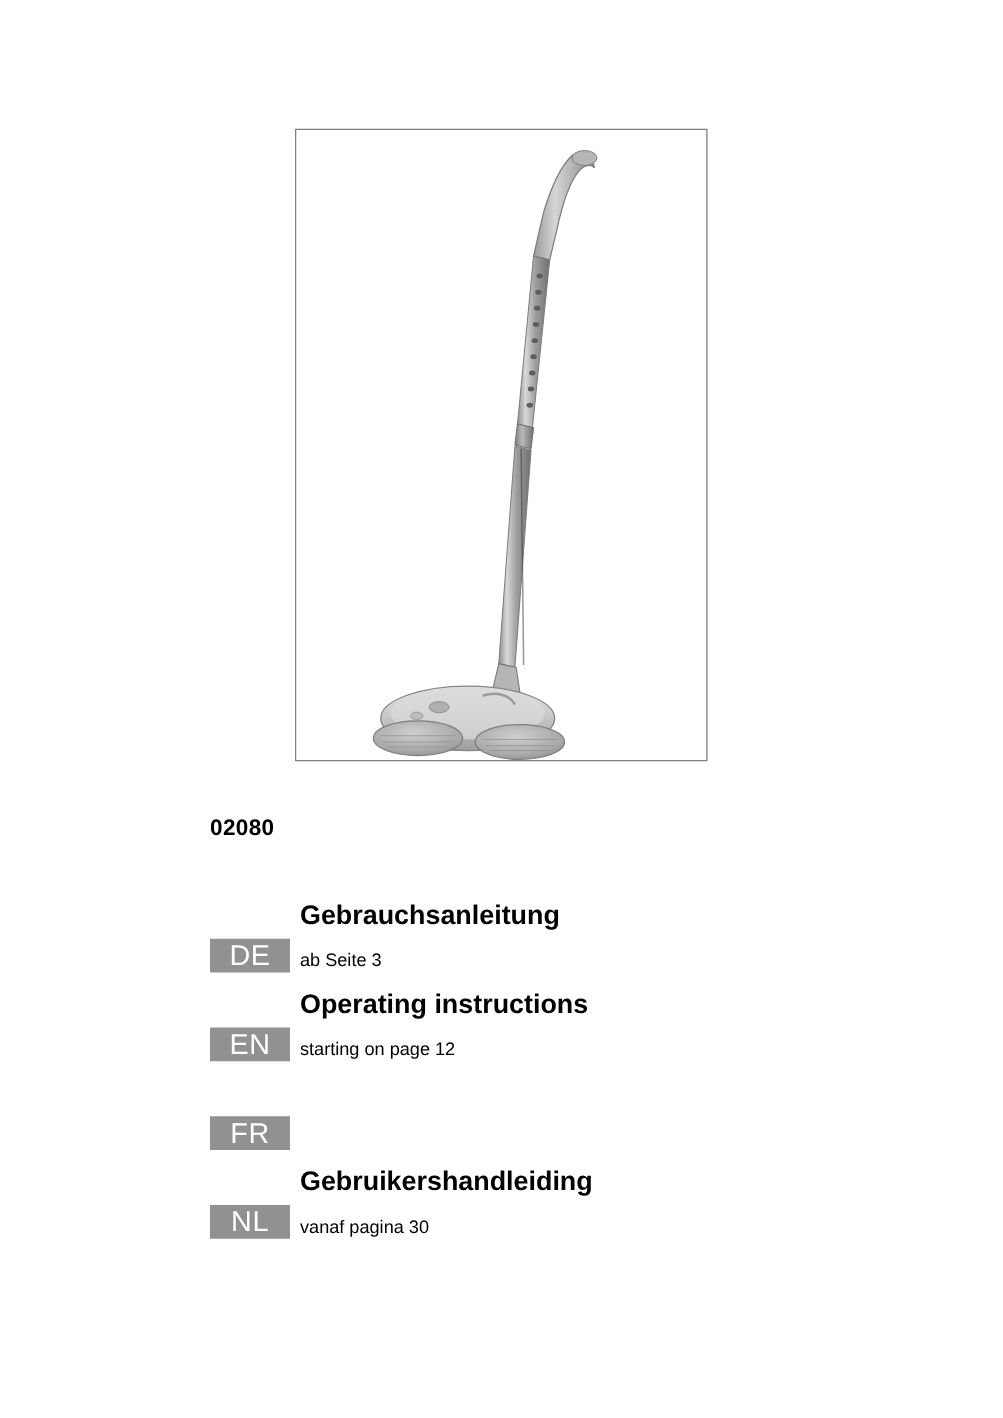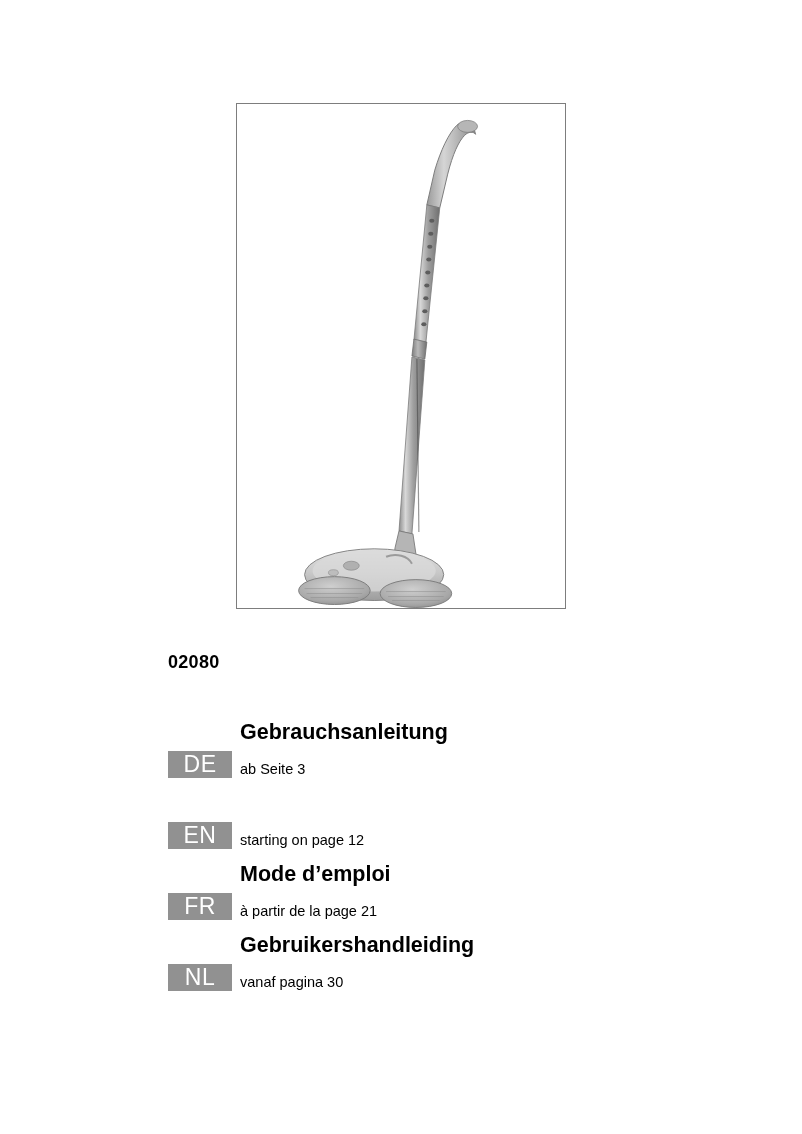--- a/index.html
+++ b/index.html
@@ -182,30 +182,27 @@
     <div class="lang-code-cell">DE</div>
     <div class="lang-text-cell">
       <div class="lang-title">Gebrauchsanleitung</div>
       <div class="lang-sub">ab Seite 3</div>
     </div>
   </div>
 
   <div class="lang-row">
     <div class="lang-code-cell">EN</div>
     <div class="lang-text-cell">
+      <div class="lang-title">Operating instructions</div>
       <div class="lang-sub">starting on page 12</div>
     </div>
   </div>
 
   <div class="lang-row">
     <div class="lang-code-cell">FR</div>
-    <div class="lang-text-cell">
-      <div class="lang-title">Mode d’emploi</div>
-      <div class="lang-sub">à partir de la page 21</div>
-    </div>
   </div>
 
   <div class="lang-row">
     <div class="lang-code-cell">NL</div>
     <div class="lang-text-cell">
       <div class="lang-title">Gebruikershandleiding</div>
       <div class="lang-sub">vanaf pagina 30</div>
     </div>
   </div>
 

